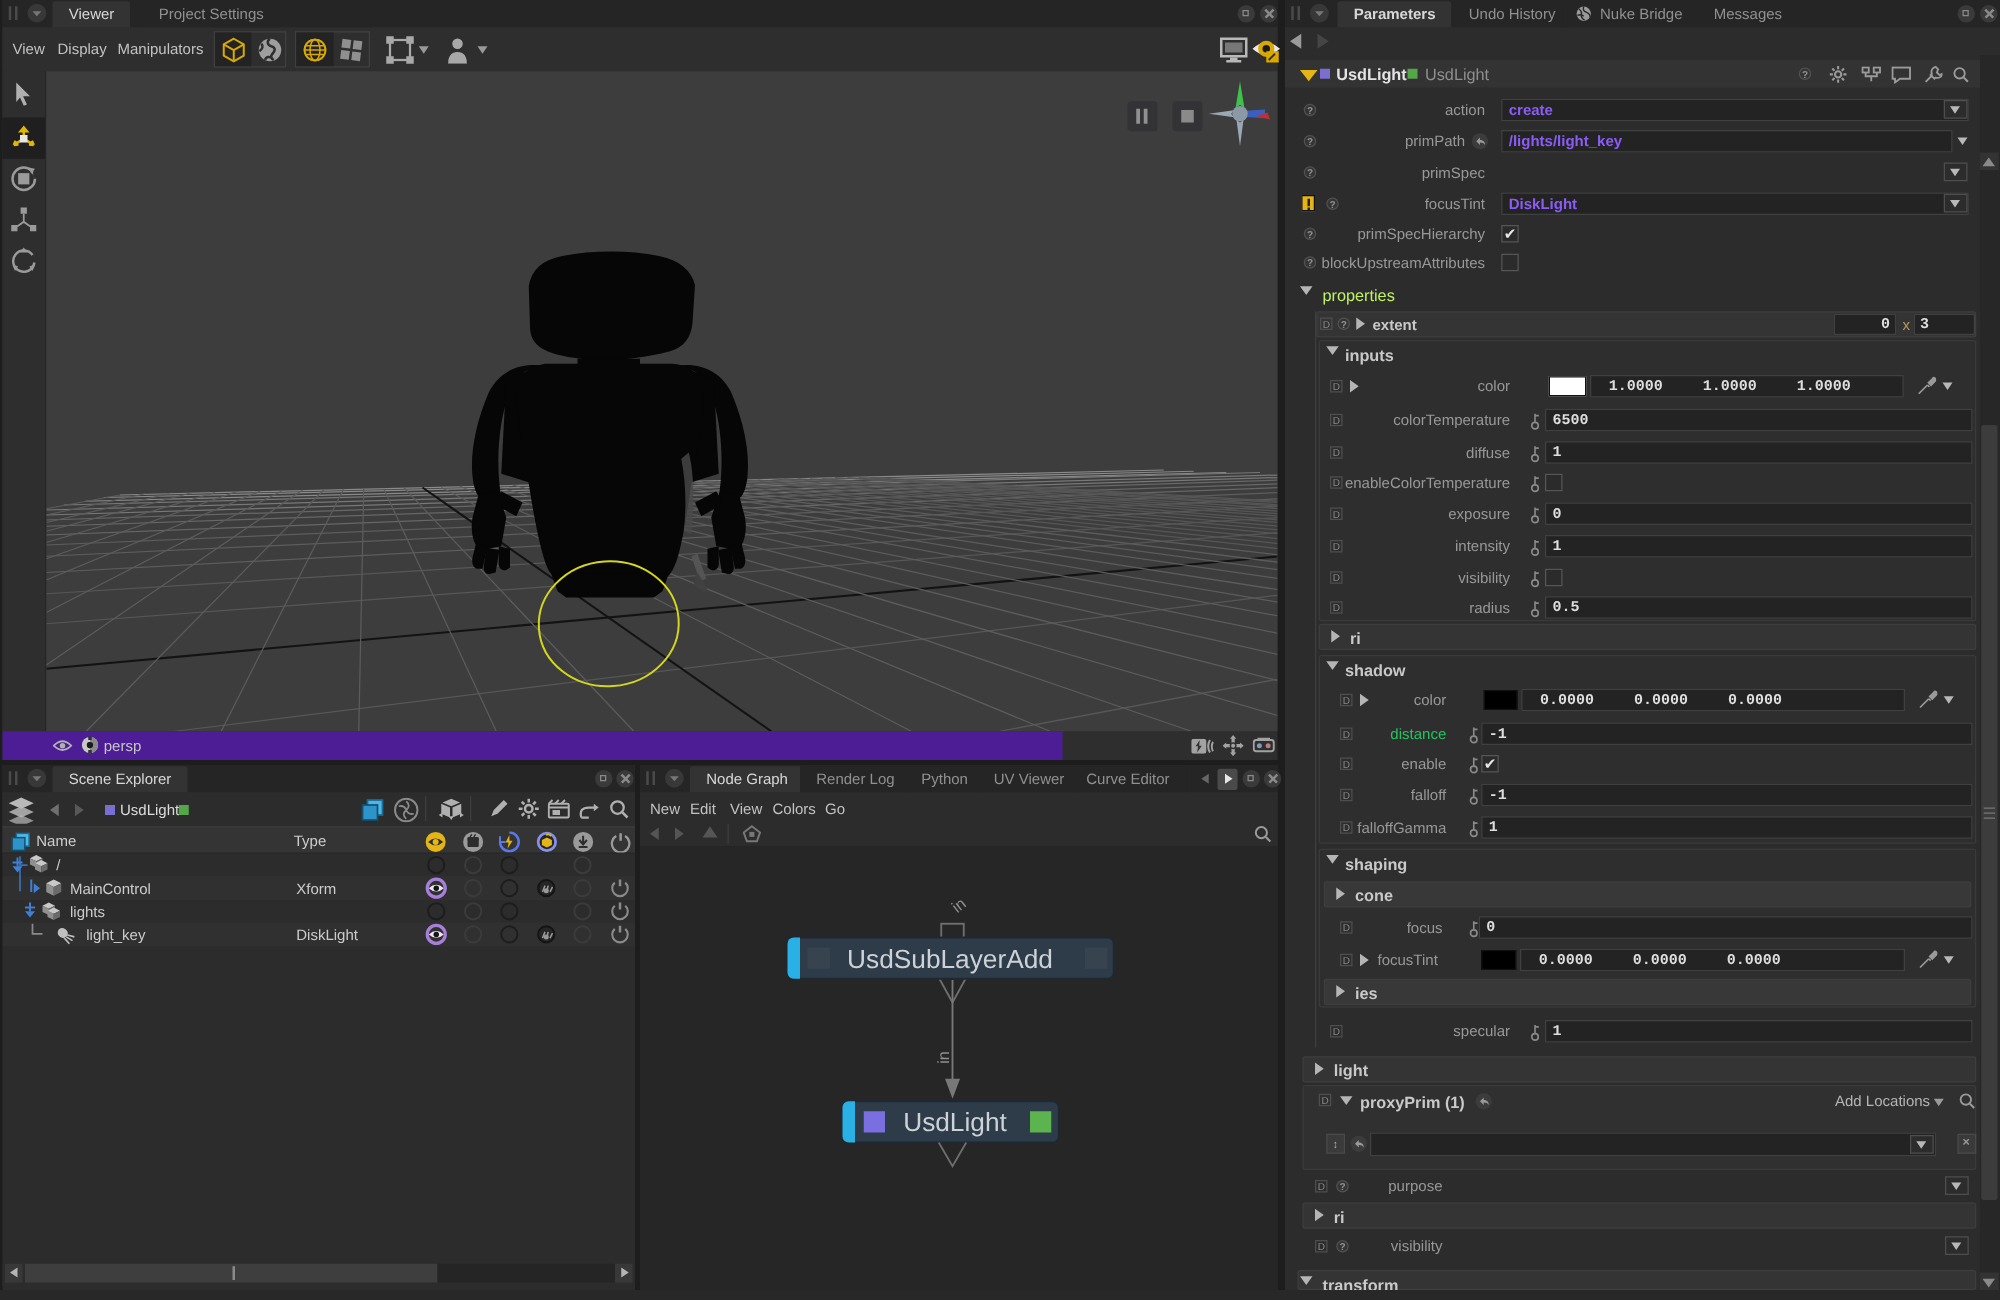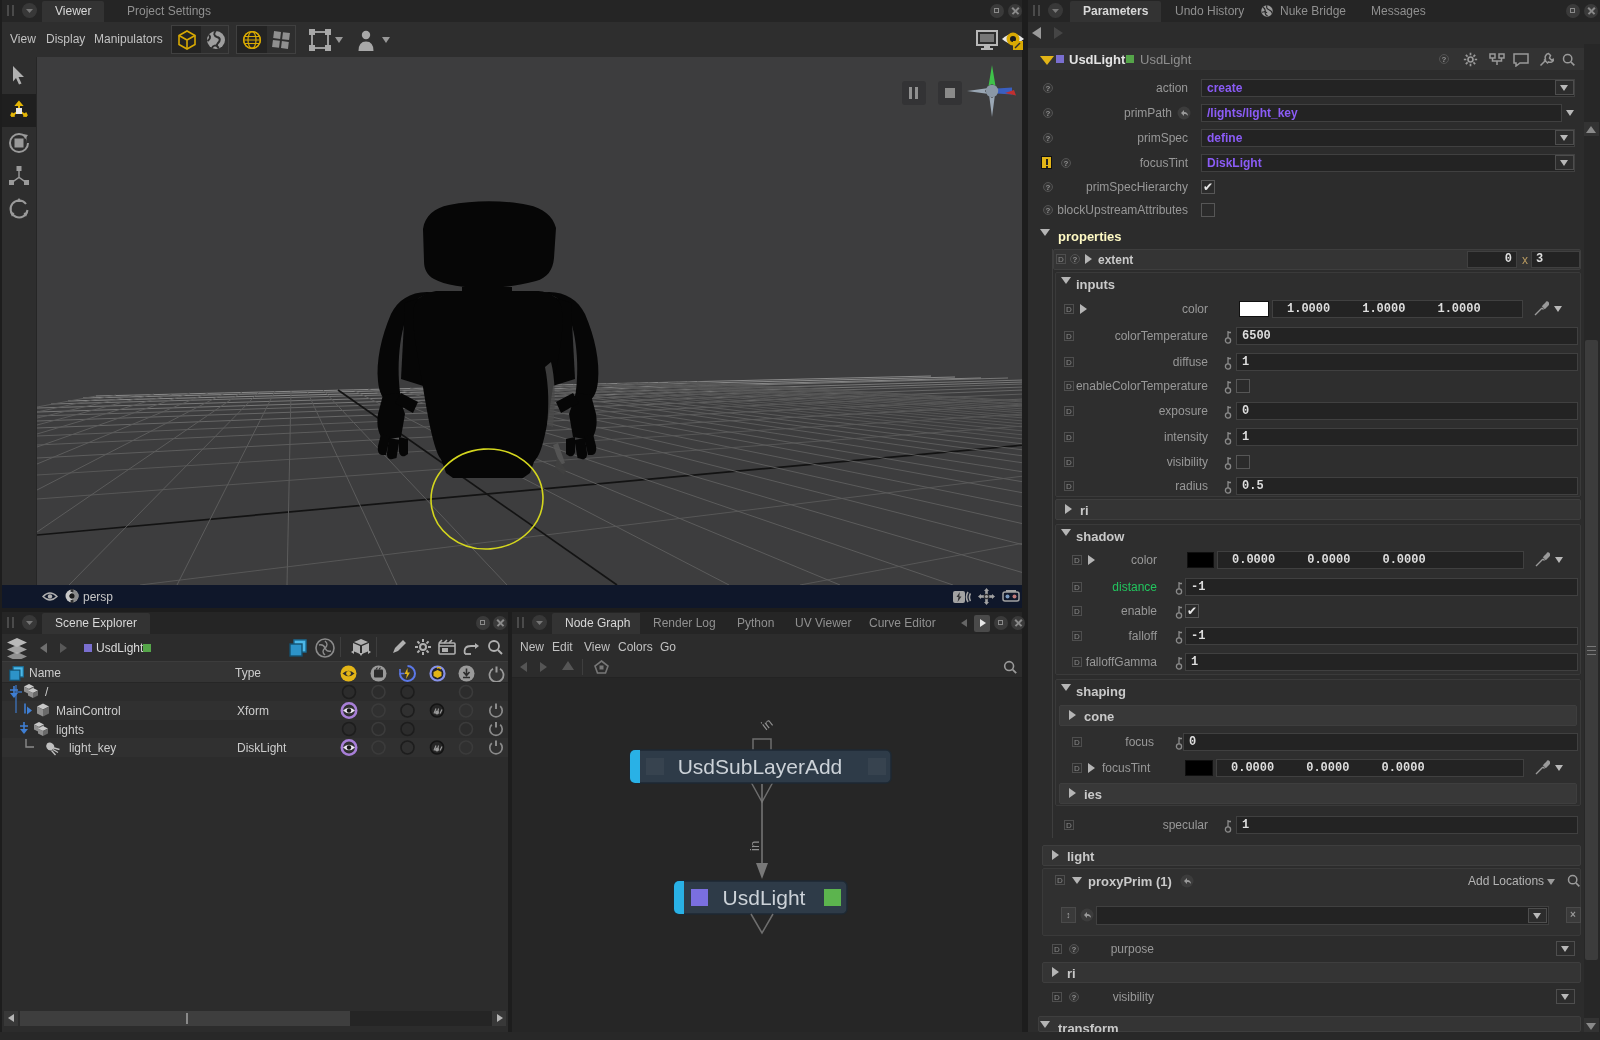--- a/index.html
+++ b/index.html
@@ -253,21 +253,21 @@
 </svg>
 <div style="position:absolute;left:865px;top:24px;width:24px;height:24px;background:#333335;border-radius:3px">
           <div style="position:absolute;left:7px;top:6px;width:3px;height:12px;background:#909090"></div>
           <div style="position:absolute;left:13px;top:6px;width:3px;height:12px;background:#909090"></div>
         </div>
 <div style="position:absolute;left:901px;top:24px;width:24px;height:24px;background:#333335;border-radius:3px">
           <div style="position:absolute;left:7px;top:7px;width:10px;height:10px;background:#8a8a8a"></div>
         </div>
 </div>
 
-  <div class="abs" style="left:0;top:585px;width:1020px;height:23px;background:#0f172a">
+  <div class="abs" style="left:0;top:585px;width:848px;height:23px;background:#4c1d95">
     <svg class="abs" style="left:40px;top:6px" width="16" height="11" viewBox="0 0 16 11">
           <path d="M1 5.5 Q8 -1.5 15 5.5 Q8 12.5 1 5.5Z" fill="none" stroke="#b0b0b0" stroke-width="1.4"></path>
           <circle cx="8" cy="5.5" r="2.2" fill="#b0b0b0"></circle>
         </svg>
     <svg class="abs" style="left:63px;top:4px" width="14" height="14" viewBox="0 0 14 14">
           <circle cx="7" cy="7" r="6.5" fill="#c8c8c8"></circle>
           <circle cx="7" cy="7" r="2.5" fill="#1a1a1a"></circle>
           <path d="M7 .5 a6.5 6.5 0 0 1 0 13" fill="#8a8a8a"></path>
           <circle cx="7" cy="7" r="2.5" fill="#1a1a1a"></circle>
           <rect x="5.6" y="0" width="2.8" height="3" fill="#323234"></rect>
@@ -636,23 +636,20 @@
 <div class="qi" style="left:15px;top:108px">?</div>
 <svg class="abs" style="left:149px;top:106px" width="14" height="14" viewBox="0 0 14 14">
           <circle cx="7" cy="7" r="6.5" fill="#3c3c3c"></circle>
           <path d="M4 7 l3 -3 v2 c3 0 4 2 4 4 c-1 -1.5 -2 -2 -4 -2 v2z" fill="#9a9a9a"></path>
         </svg>
 <div class="fld" style="left:173px;top:104px;width:361px;height:18px">
           <div class="fldtx" style="line-height:16px">/lights/light_key</div>
         </div>
 <div class="car" style="left:538px;top:110px;border-top-color:#b8b8b8"></div>
 <div class="lbl" style="left:-60px;top:131px;width:220px;color:#989898">primSpec</div>
-<div class="fld" style="left:173px;top:129px;width:374px;height:18px">
-          <div class="fldtx" style="line-height:16px">define</div>
-        </div>
 <div class="carbox" style="left:527px;top:130px;width:19px;height:15px">
           <div class="car" style="left:4px;top:4px"></div>
         </div>
 <div class="qi" style="left:15px;top:133px">?</div>
 <div class="lbl" style="left:-60px;top:156px;width:220px;color:#989898">focusTint</div>
 <div class="fld" style="left:173px;top:154px;width:374px;height:18px">
           <div class="fldtx" style="line-height:16px">DiskLight</div>
         </div>
 <div class="carbox" style="left:527px;top:155px;width:19px;height:15px">
           <div class="car" style="left:4px;top:4px"></div>
@@ -662,21 +659,21 @@
           <div style="position:absolute;left:4px;top:9px;width:2px;height:2px;background:#222"></div>
         </div>
 <div class="qi" style="left:33px;top:158px">?</div>
 <div class="lbl" style="left:-60px;top:180px;width:220px;color:#989898">primSpecHierarchy</div>
 <div class="chk on" style="left:173px;top:180px"></div>
 <div class="qi" style="left:15px;top:182px">?</div>
 <div class="lbl" style="left:-60px;top:203px;width:220px;color:#989898">blockUpstreamAttributes</div>
 <div class="chk" style="left:173px;top:203px"></div>
 <div class="qi" style="left:15px;top:205px">?</div>
 <div class="tri-d" style="left:12px;top:229px;border-top-color:#b5b5b5"></div>
-<div class="abs" style="left:30px;top:229px;font-size:13px;font-weight:bold;color:#fef9c3">properties</div>
+<div class="abs" style="left:30px;top:229px;font-size:13px;font-weight:normal;color:#bef264">properties</div>
 <div class="abs" style="left:24px;top:249px;width:1px;height:589px;background:#3e3e3e"></div>
 <div class="ghead" style="left:25px;top:249px;width:528px"></div>
 <div class="di" style="left:28px;top:254px">D</div>
 <div class="qi" style="left:42px;top:254px">?</div>
 <div class="tri-r" style="left:57px;top:254px;border-left-color:#b5b5b5"></div>
 <div class="abs" style="left:70px;top:253px;font-size:12px;font-weight:bold;color:#c9c9c9">extent</div>
 <div class="fld mono" style="left:439px;top:251px;width:50px;height:17px;text-align:right;line-height:15px;padding-right:4px">0</div>
 <div class="abs" style="left:494px;top:253px;font-size:12px;color:#b89a60">x</div>
 <div class="fld mono" style="left:503px;top:251px;width:49px;height:17px;line-height:15px;padding-left:4px">3</div>
 <div class="abs" style="left:27px;top:272px;width:526px;height:225px;border:1px solid #3a3a3a;border-radius:2px;background:#2e2e2e"></div>

